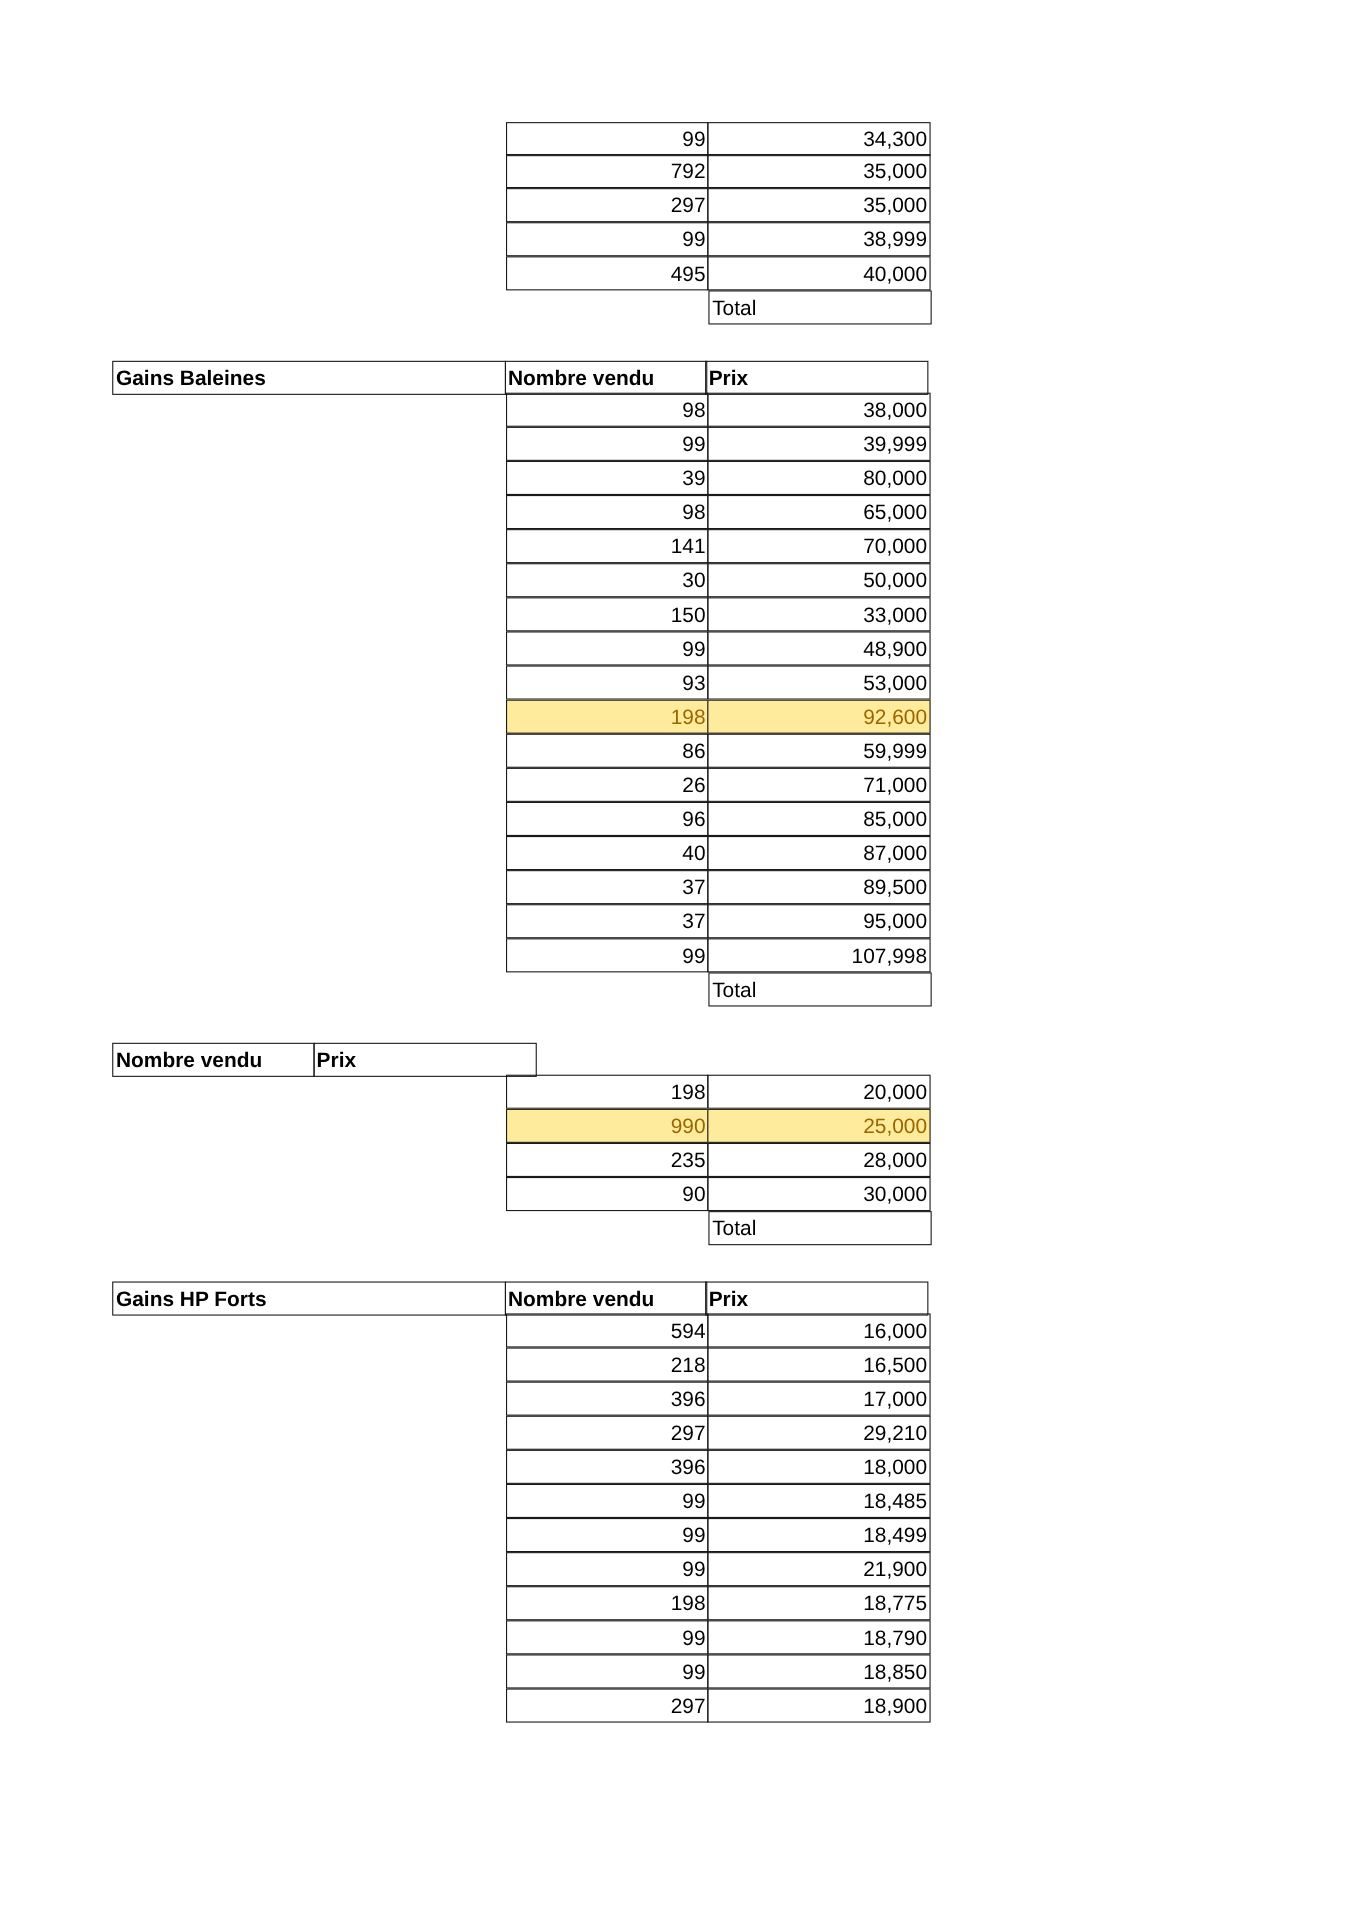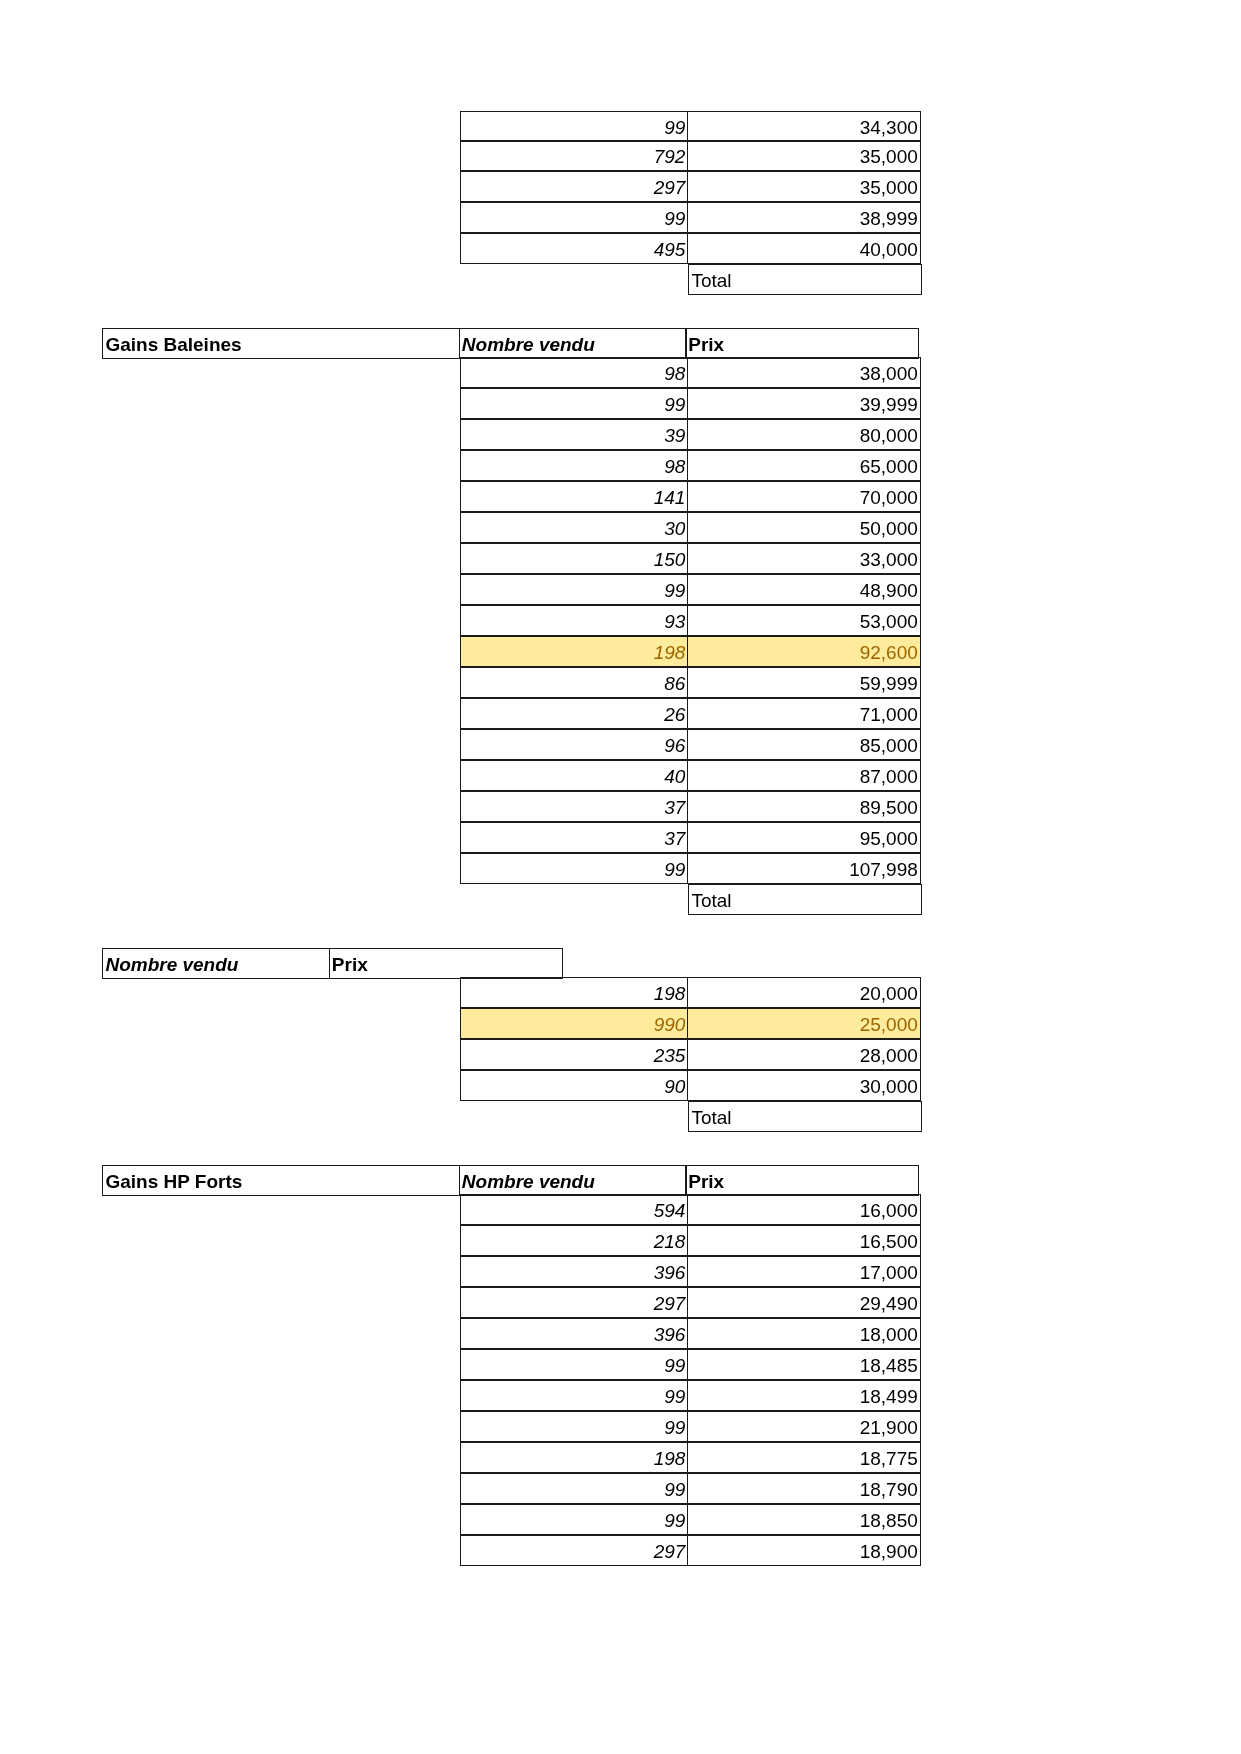--- a/index.html
+++ b/index.html
@@ -33,22 +33,22 @@
     .cell {
       box-sizing: border-box;
       height: 31px;
       font-size: 19px;
       line-height: 31px;
       white-space: nowrap;
       overflow: hidden;
       padding: 0 2px;
     }
     .c-label { width: 358px; }
-    .c-qty   { width: 228px; text-align: right; font-style: italic; }
-    .c-price { width: 234px; text-align: right; }
+    .c-qty   { width: 184px; text-align: right; }
+    .c-price { width: 203px; text-align: right; }
 
     
     .b {
       border: 1.6px solid #1a1a1a;
       margin-top: -1.6px;
       margin-left: -1.6px;
     }
     .row:first-child .b { margin-top: 0; }
 
     .header .cell {
@@ -253,21 +253,21 @@
           <div class="cell c-price b">16,500</div>
         </div>
         <div class="row">
           <div class="cell c-label empty"></div>
           <div class="cell c-qty b">396</div>
           <div class="cell c-price b">17,000</div>
         </div>
         <div class="row">
           <div class="cell c-label empty"></div>
           <div class="cell c-qty b">297</div>
-          <div class="cell c-price b">29,490</div>
+          <div class="cell c-price b">29,210</div>
         </div>
         <div class="row">
           <div class="cell c-label empty"></div>
           <div class="cell c-qty b">396</div>
           <div class="cell c-price b">18,000</div>
         </div>
         <div class="row">
           <div class="cell c-label empty"></div>
           <div class="cell c-qty b">99</div>
           <div class="cell c-price b">18,485</div>

